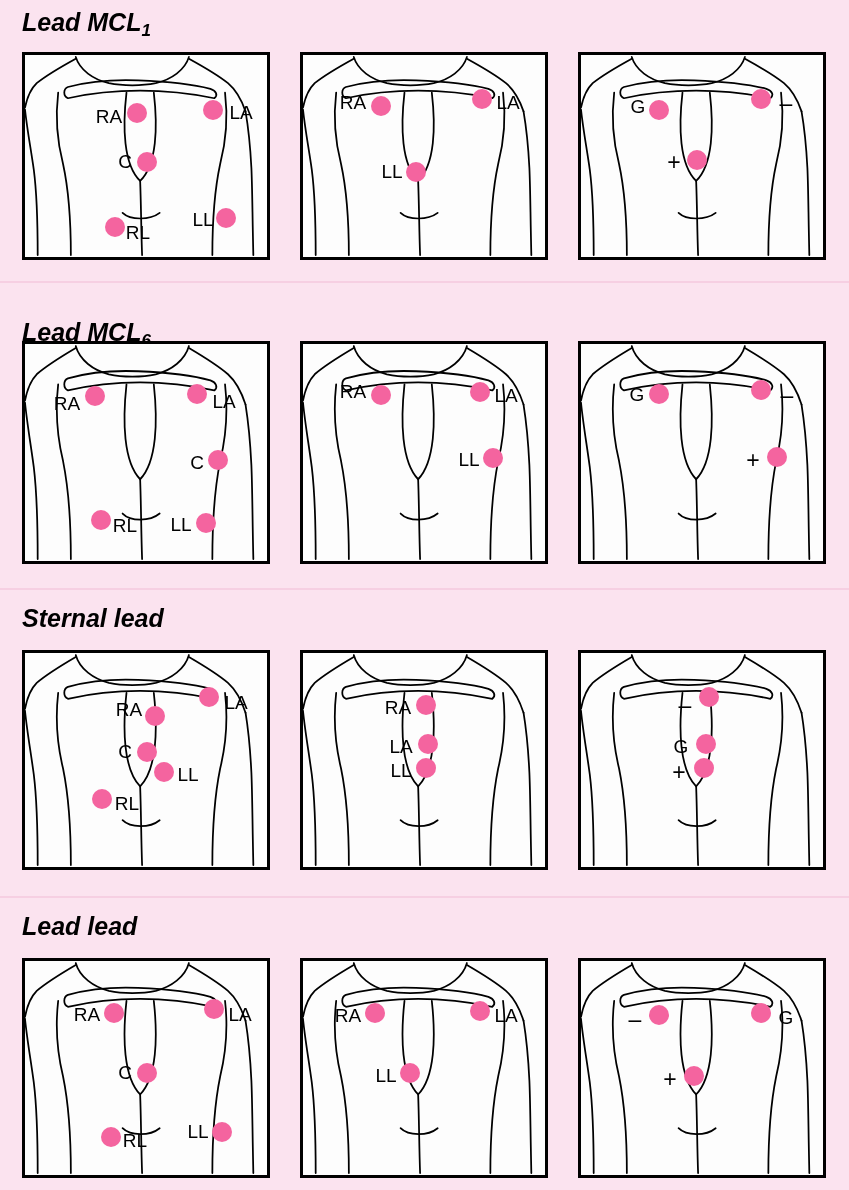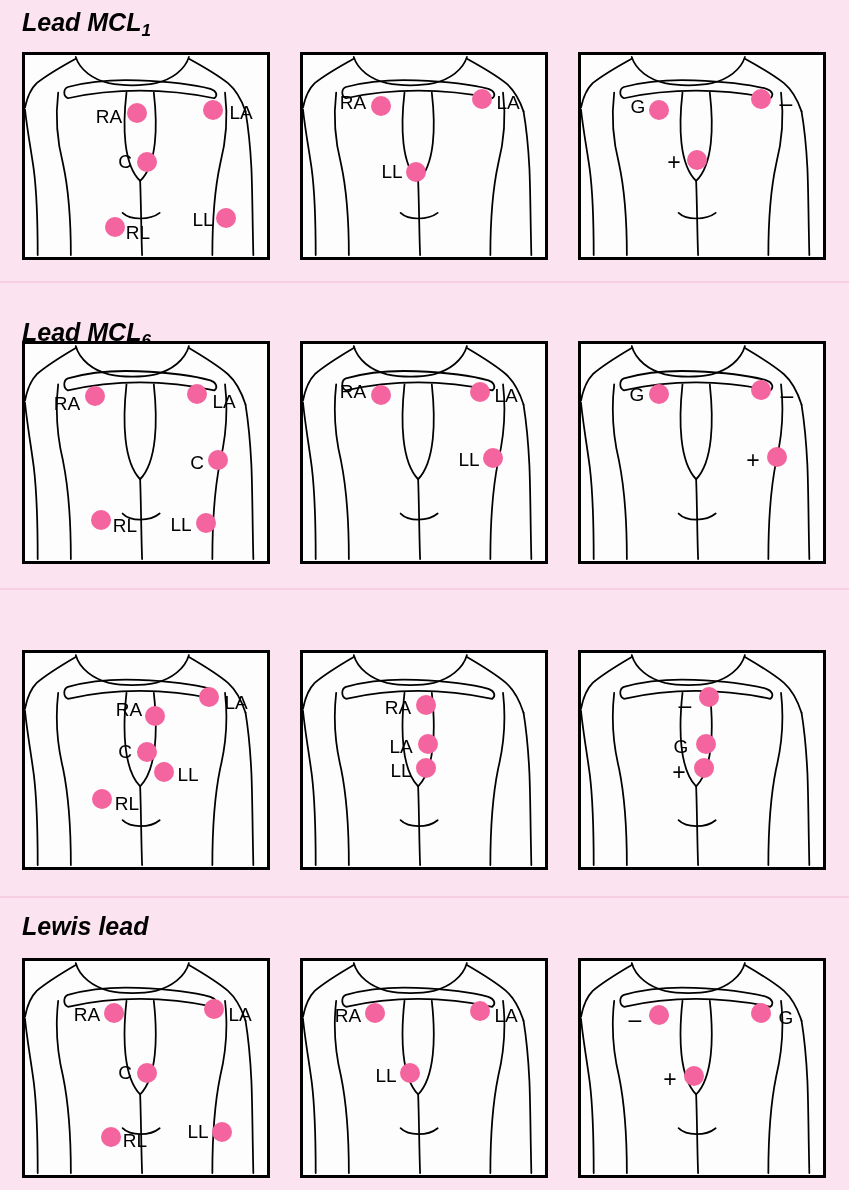--- a/index.html
+++ b/index.html
@@ -280,20 +280,21 @@
     </g>
   </svg>
         <div class="dot" style="left: 78px; top: 50px; background: rgb(244, 100, 159);"></div>
         <div class="lbl" style="left: 56px; top: 51px;">G</div>
         <div class="dot" style="left: 180px; top: 46px; background: rgb(244, 100, 159);"></div>
         <div class="lbl sign" style="left: 206px; top: 51px;">–</div>
         <div class="dot" style="left: 196px; top: 113px; background: rgb(244, 100, 159);"></div>
         <div class="lbl sign" style="left: 172px; top: 116px;">+</div>
       </div>
     </div>
+    <div class="section-title" style="top: 604px;"><span>Sternal lead</span></div>
     <div class="panels" style="top: 650px; height: 220px;">
       <div class="panel" style="left: 22px; top: 0px; width: 248px; height: 220px;">
   <svg width="242" height="214" viewBox="0 0 248 215" preserveAspectRatio="none">
     <g fill="none" stroke="#000" stroke-width="1.8" stroke-linecap="round" stroke-linejoin="round">
 
       <path d="M 52 2 C 56 16 70 26 86 30 C 100 33 120 33 134 30 C 150 26 164 16 168 2"></path>
 
       <path d="M 168 4 C 182 12 196 20 208 30 C 216 37 222 48 226 60"></path>
       <path d="M 52 4 C 38 12 24 20 12 30 C 6 36 2 46 0 56"></path>
 
@@ -388,21 +389,21 @@
     </g>
   </svg>
         <div class="dot" style="left: 128px; top: 44px; background: rgb(244, 100, 159);"></div>
         <div class="lbl sign" style="left: 104px; top: 52px;">–</div>
         <div class="dot" style="left: 125px; top: 91px; background: rgb(244, 100, 159);"></div>
         <div class="lbl" style="left: 100px; top: 94px;">G</div>
         <div class="dot" style="left: 123px; top: 115px; background: rgb(244, 100, 159);"></div>
         <div class="lbl sign" style="left: 98px; top: 119px;">+</div>
       </div>
     </div>
-    <div class="section-title" style="top: 912px;"><span>Lewis lead</span></div>
+    <div class="section-title" style="top: 912px;"><span>Lead lead</span></div>
     <div class="panels" style="top: 958px; height: 220px;">
       <div class="panel" style="left: 22px; top: 0px; width: 248px; height: 220px;">
   <svg width="242" height="214" viewBox="0 0 248 215" preserveAspectRatio="none">
     <g fill="none" stroke="#000" stroke-width="1.8" stroke-linecap="round" stroke-linejoin="round">
 
       <path d="M 52 2 C 56 16 70 26 86 30 C 100 33 120 33 134 30 C 150 26 164 16 168 2"></path>
 
       <path d="M 168 4 C 182 12 196 20 208 30 C 216 37 222 48 226 60"></path>
       <path d="M 52 4 C 38 12 24 20 12 30 C 6 36 2 46 0 56"></path>
 

